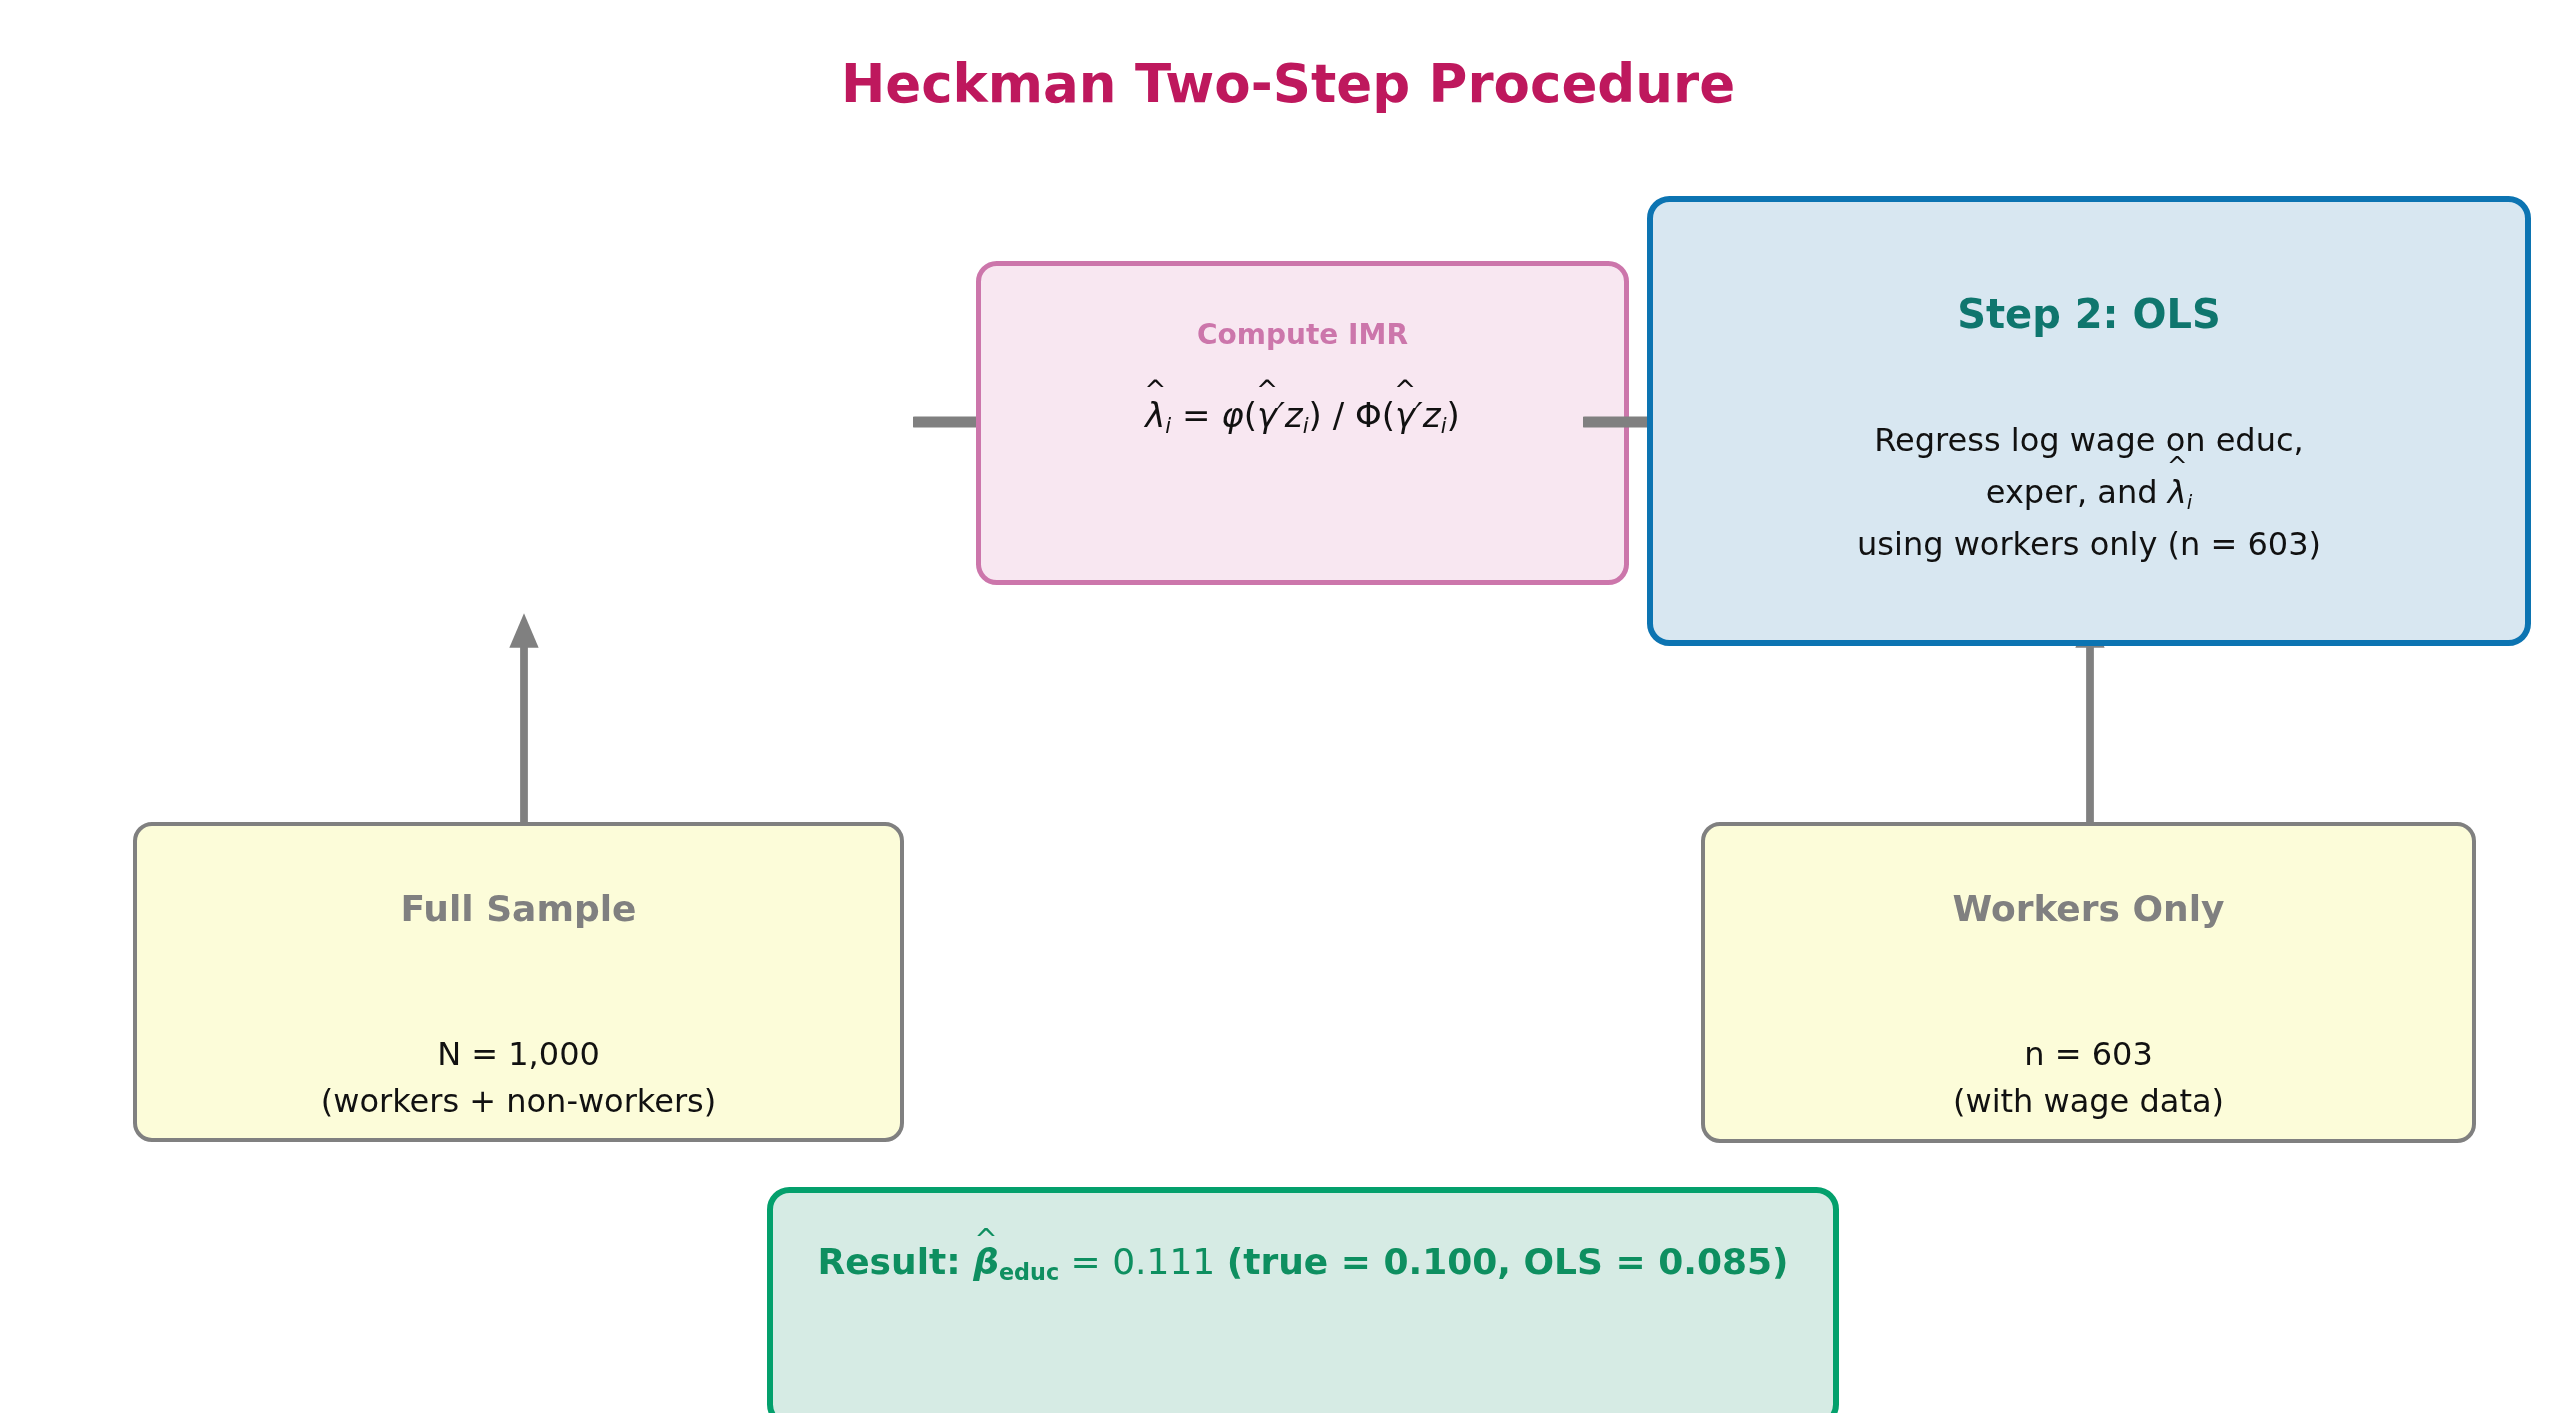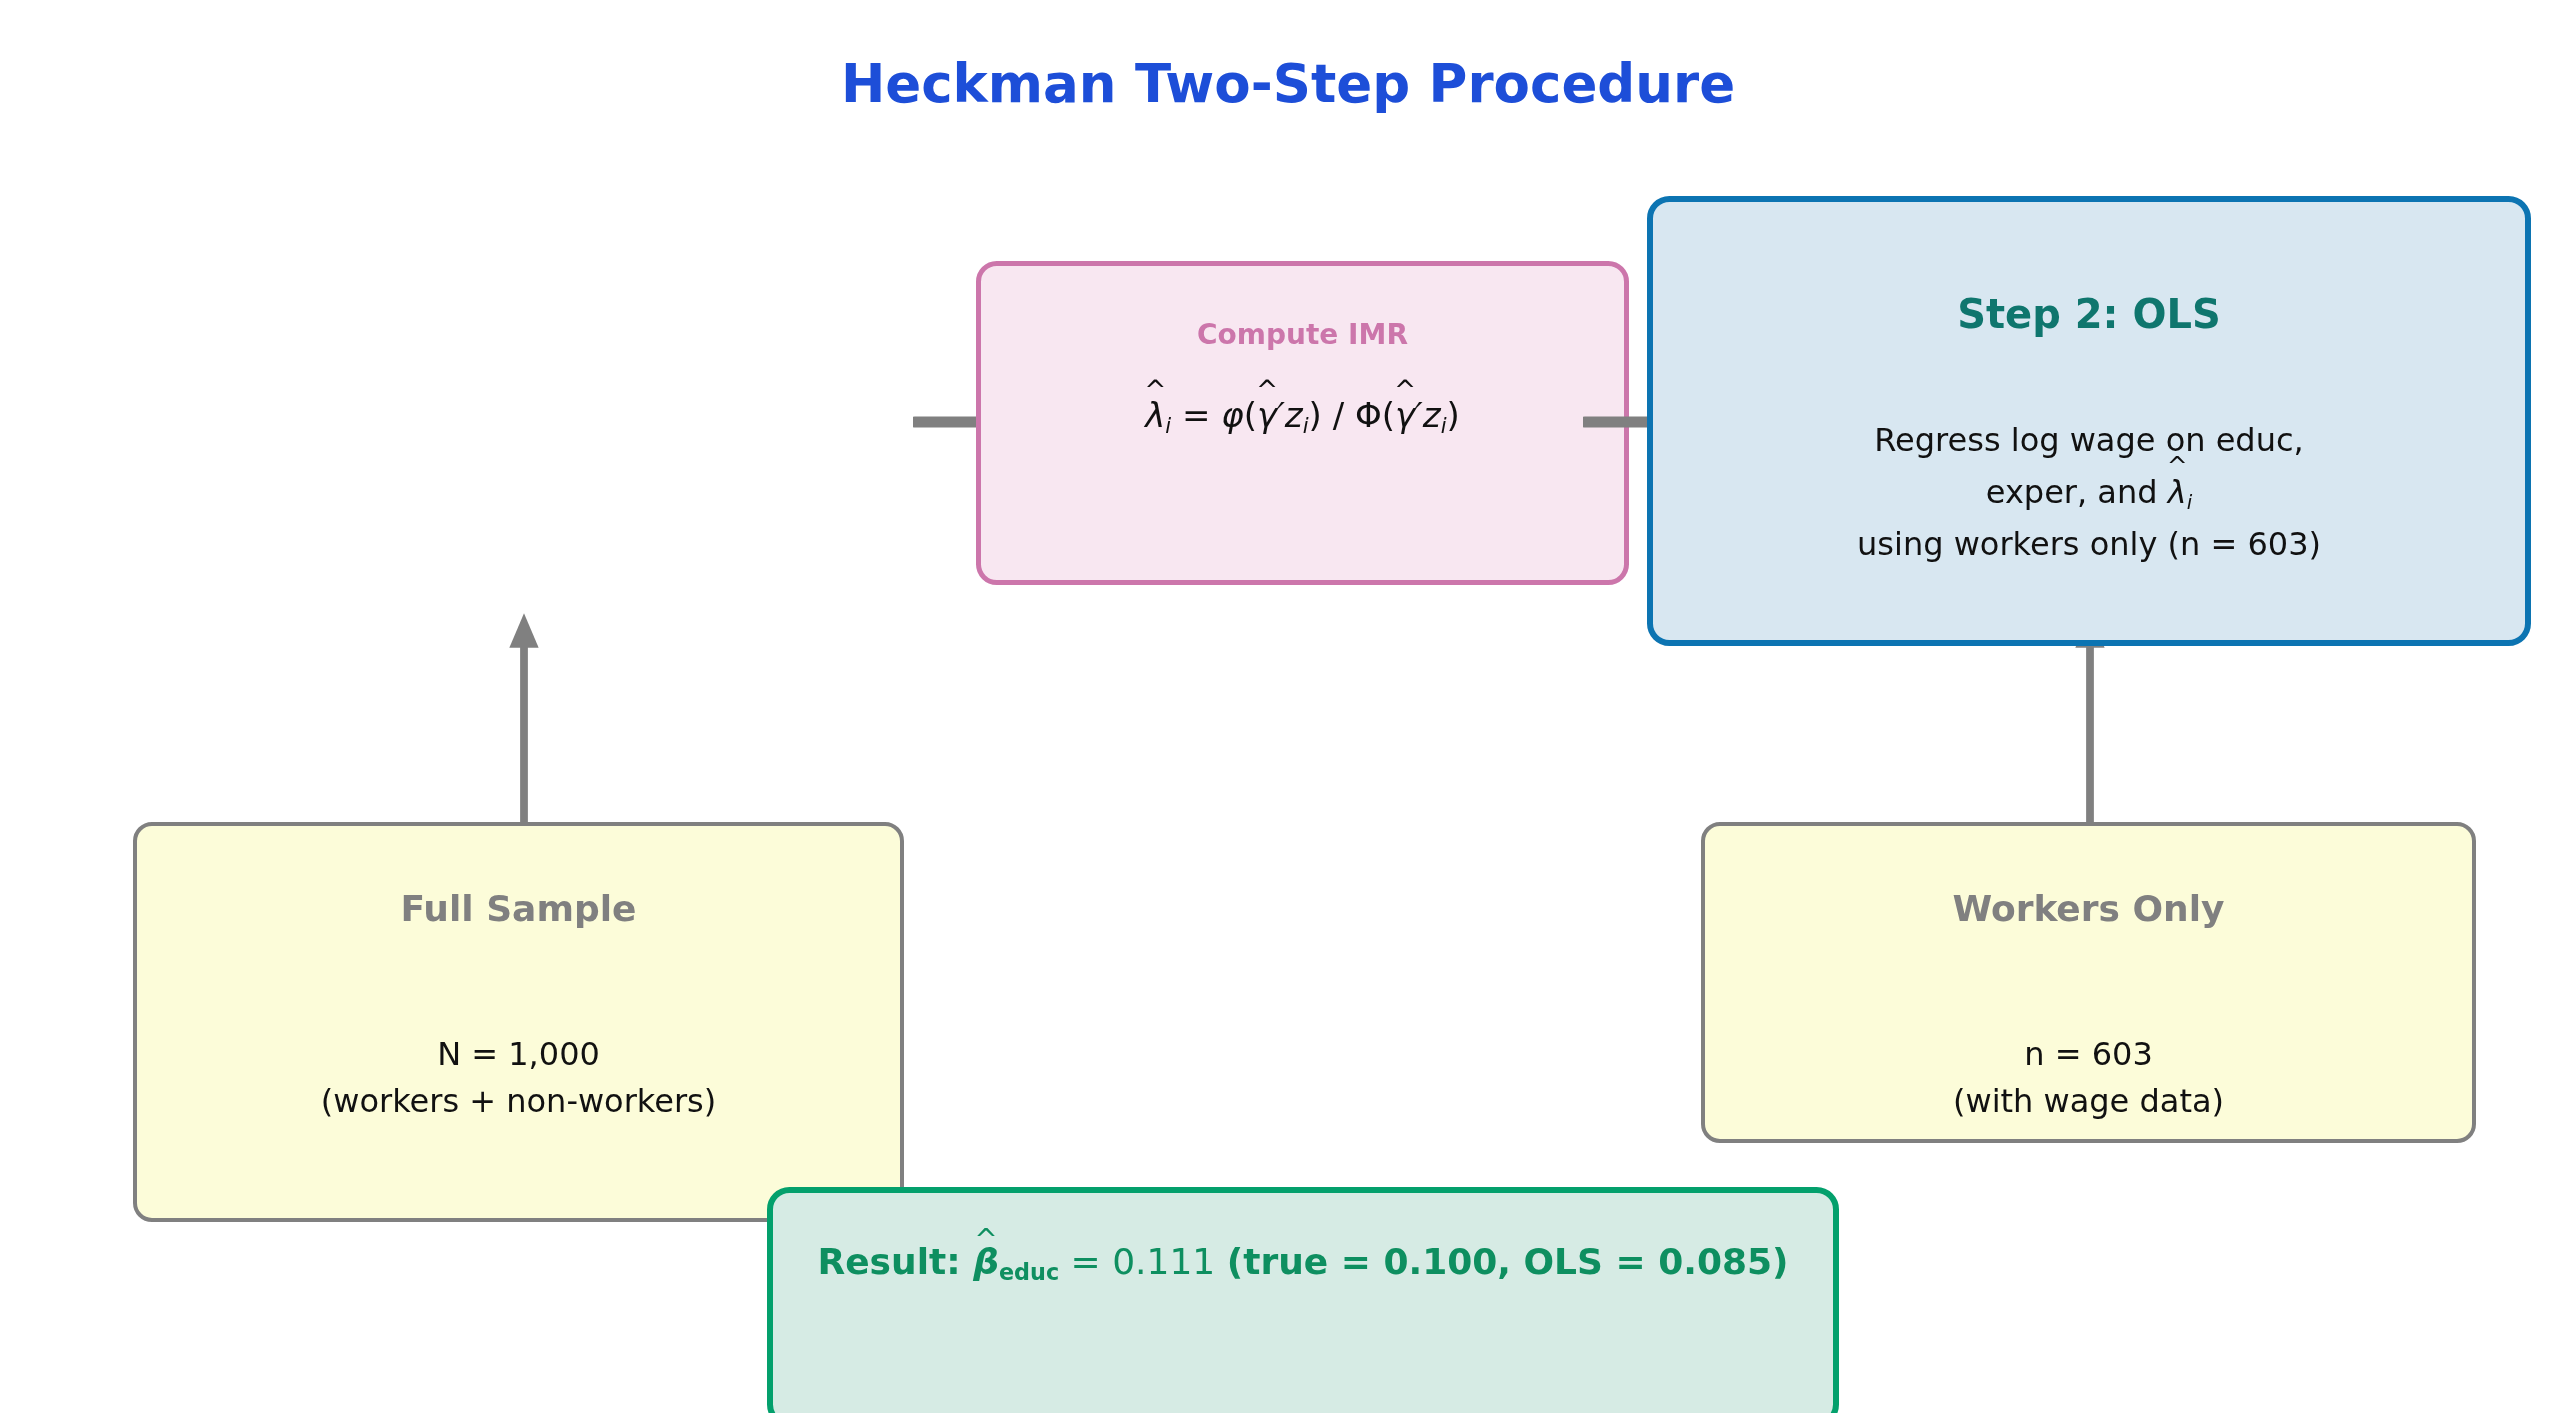--- a/index.html
+++ b/index.html
@@ -20,21 +20,21 @@
 
   
   #page-title {
     position: absolute;
     left: 0;
     top: 53px;
     width: 2576px;
     text-align: center;
     font-size: 53px;
     font-weight: bold;
-    color: #1d4ed8;
+    color: #be185d;
     letter-spacing: 0px;
   }
 
   
   .box {
     position: absolute;
     box-sizing: border-box;
     border-radius: 22.4px;
     display: flex;
     flex-direction: column;
@@ -120,21 +120,21 @@
     font-size: 36px;
     color: #808080;
   }
   .box-sample .box-body {
     margin-top: 102px;
   }
   #box-full-sample {
     left: 133px;
     top: 822px;
     width: 771px;
-    height: 400px;
+    height: 320px;
   }
   #box-workers-only {
     left: 1701px;
     top: 822px;
     width: 775px;
     height: 321px;
   }
 
   
   #box-result {

